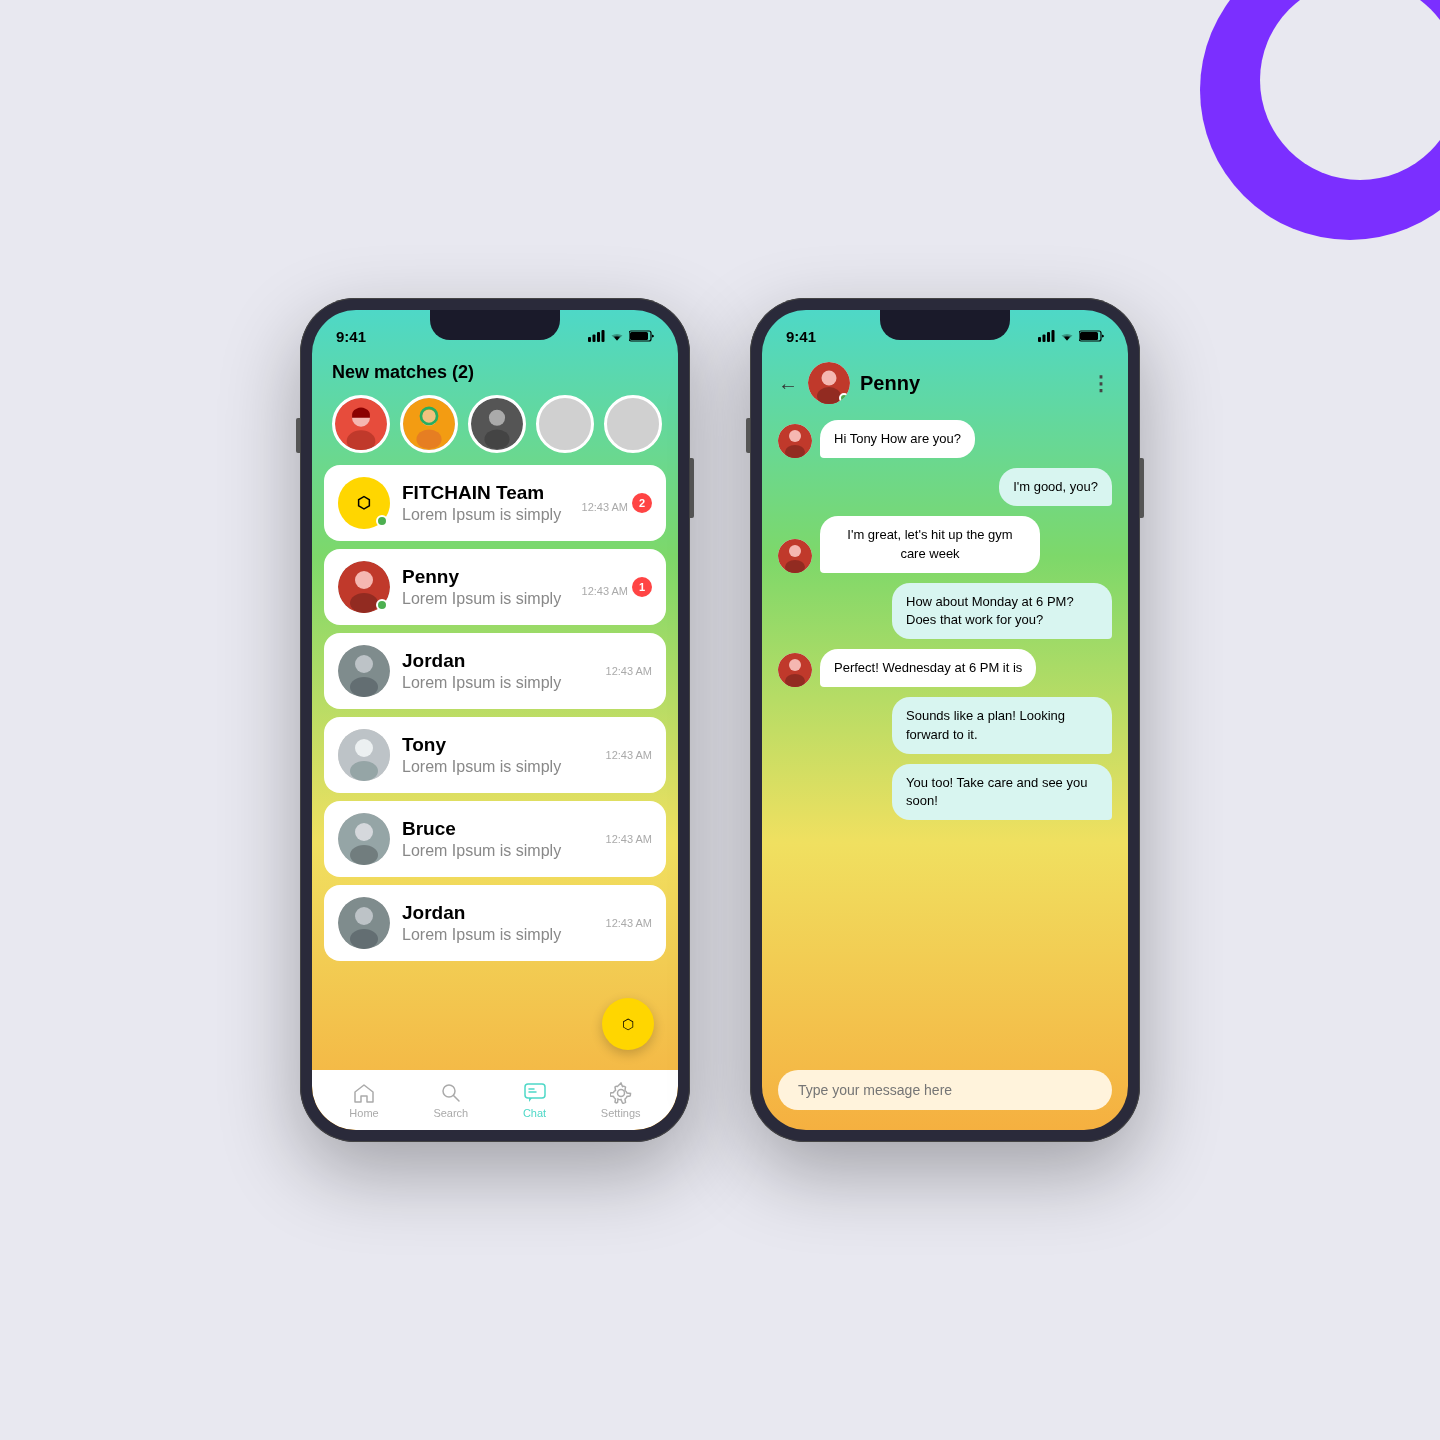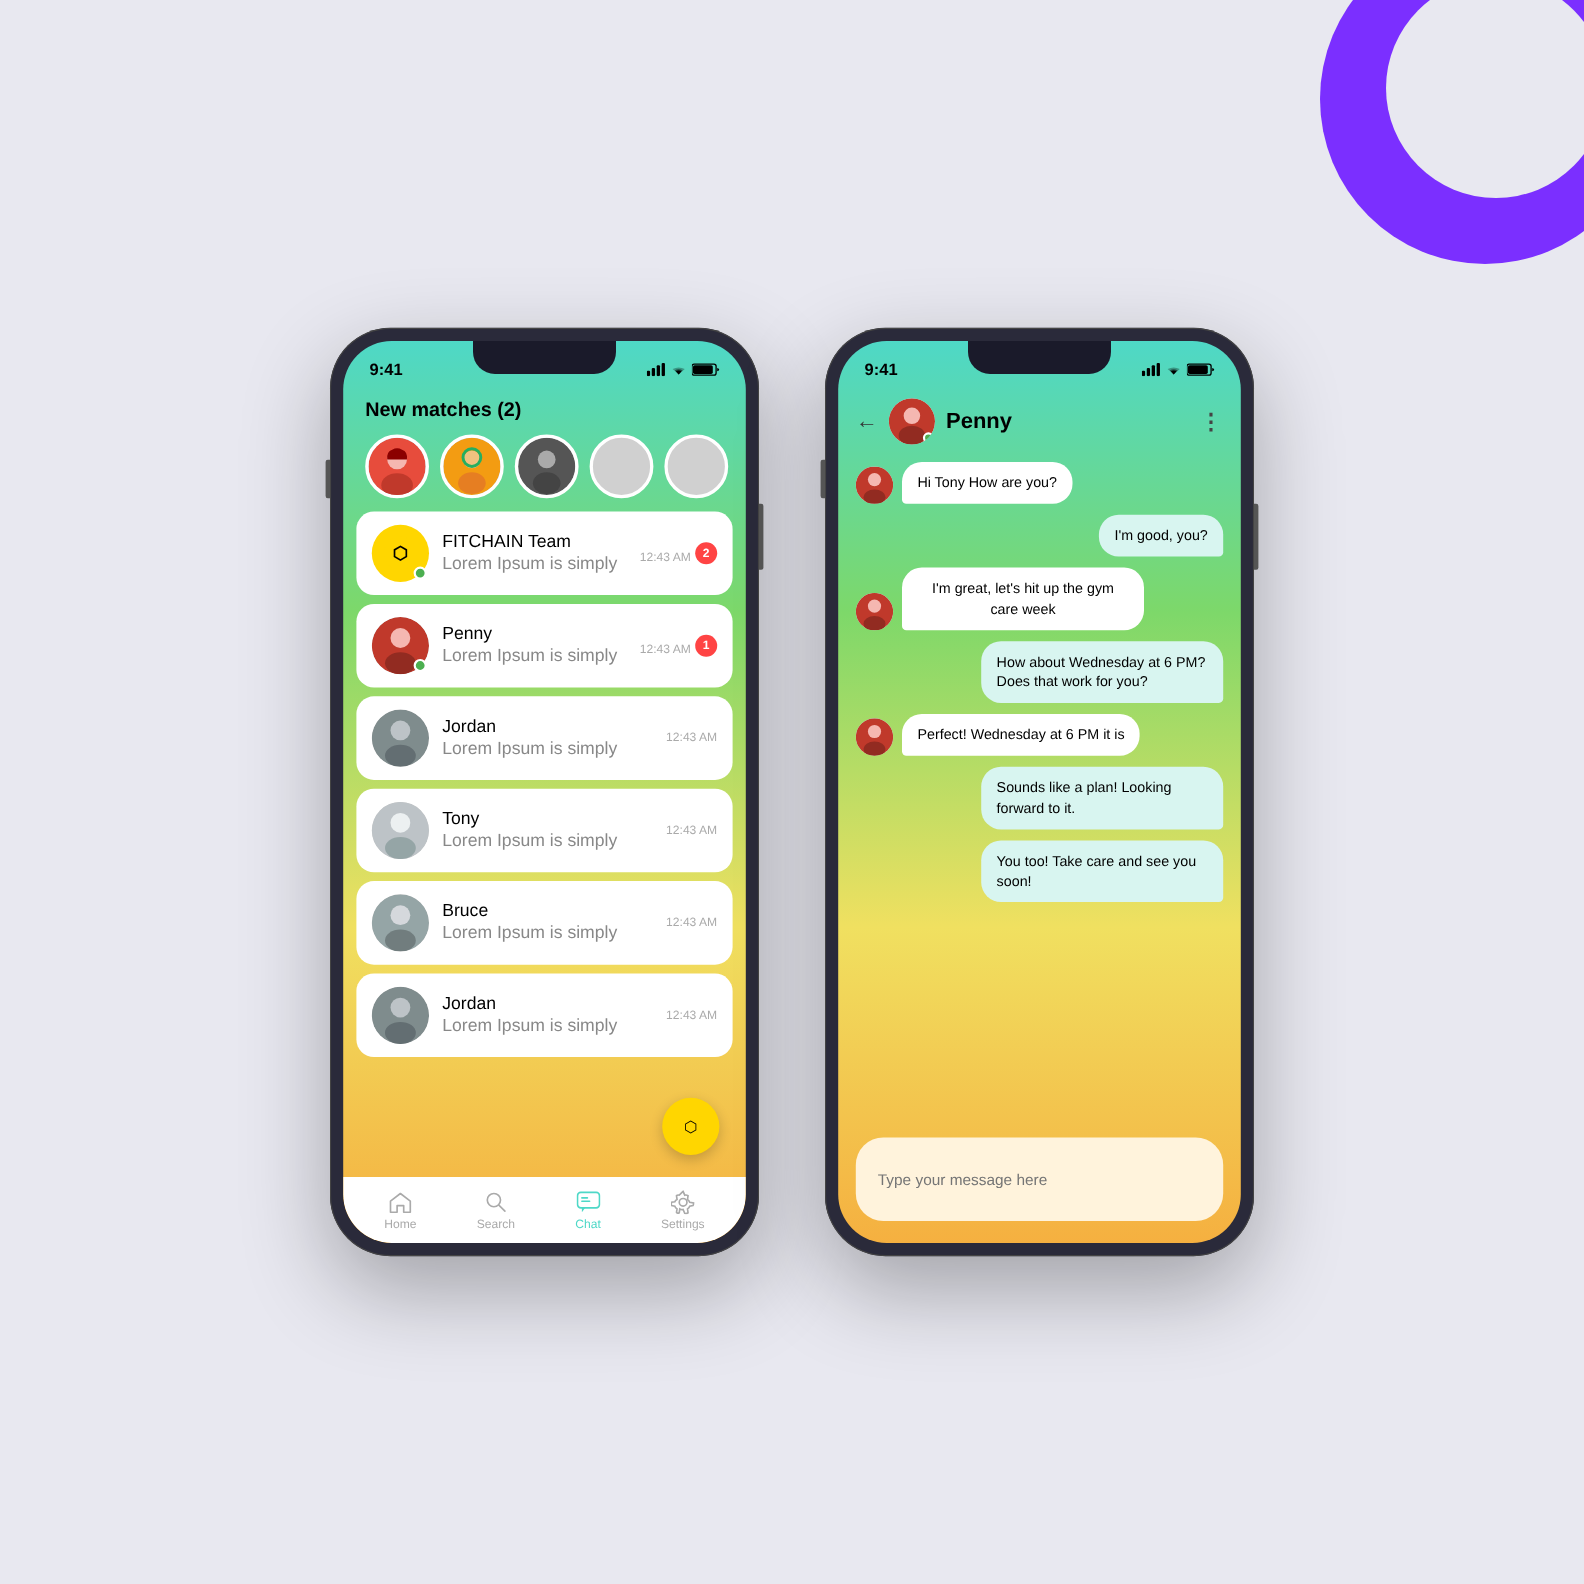--- a/index.html
+++ b/index.html
@@ -179,22 +179,22 @@
       height: 12px;
       background: #4CAF50;
       border-radius: 50%;
       border: 2px solid white;
     }
     .chat-info {
       flex: 1;
       min-width: 0;
     }
     .chat-name {
-      font-size: 16px;
-      font-weight: 400;
+      font-size: 19px;
+      font-weight: 700;
       color: #000;
     }
     .chat-preview {
       font-size: 16px;
       color: #888;
       margin-top: 2px;
       white-space: nowrap;
       overflow: hidden;
       text-overflow: ellipsis;
     }
@@ -380,21 +380,21 @@
       left: 0;
       right: 0;
       padding: 12px 16px 20px;
       background: transparent;
     }
     .message-input {
       width: 100%;
       background: #FFF3DC;
       border: none;
       border-radius: 25px;
-      padding: 30px 20px;
+      padding: 12px 20px;
       font-size: 14px;
       color: #aaa;
       outline: none;
     }
   </style>
 </head>
 <body>
 
 <div class="bg-decoration">
   <div class="bg-decoration-inner"></div>
@@ -689,21 +689,21 @@
             <svg viewBox="0 0 34 34">
               <circle cx="17" cy="17" r="17" fill="#c0392b"></circle>
               <circle cx="17" cy="12" r="6" fill="#f5b7b1"></circle>
               <ellipse cx="17" cy="28" rx="10" ry="7" fill="#922b21"></ellipse>
             </svg>
           </div>
           <div class="bubble received">I'm great, let's hit up the gym care week</div>
         </div>
 
         <div class="message-row sent">
-          <div class="bubble sent">How about Wednesday at 6 PM? Does that work for you?</div>
+          <div class="bubble sent">How about Monday at 6 PM? Does that work for you?</div>
         </div>
 
         <div class="message-row received">
           <div class="msg-avatar">
             <svg viewBox="0 0 34 34">
               <circle cx="17" cy="17" r="17" fill="#c0392b"></circle>
               <circle cx="17" cy="12" r="6" fill="#f5b7b1"></circle>
               <ellipse cx="17" cy="28" rx="10" ry="7" fill="#922b21"></ellipse>
             </svg>
           </div>

